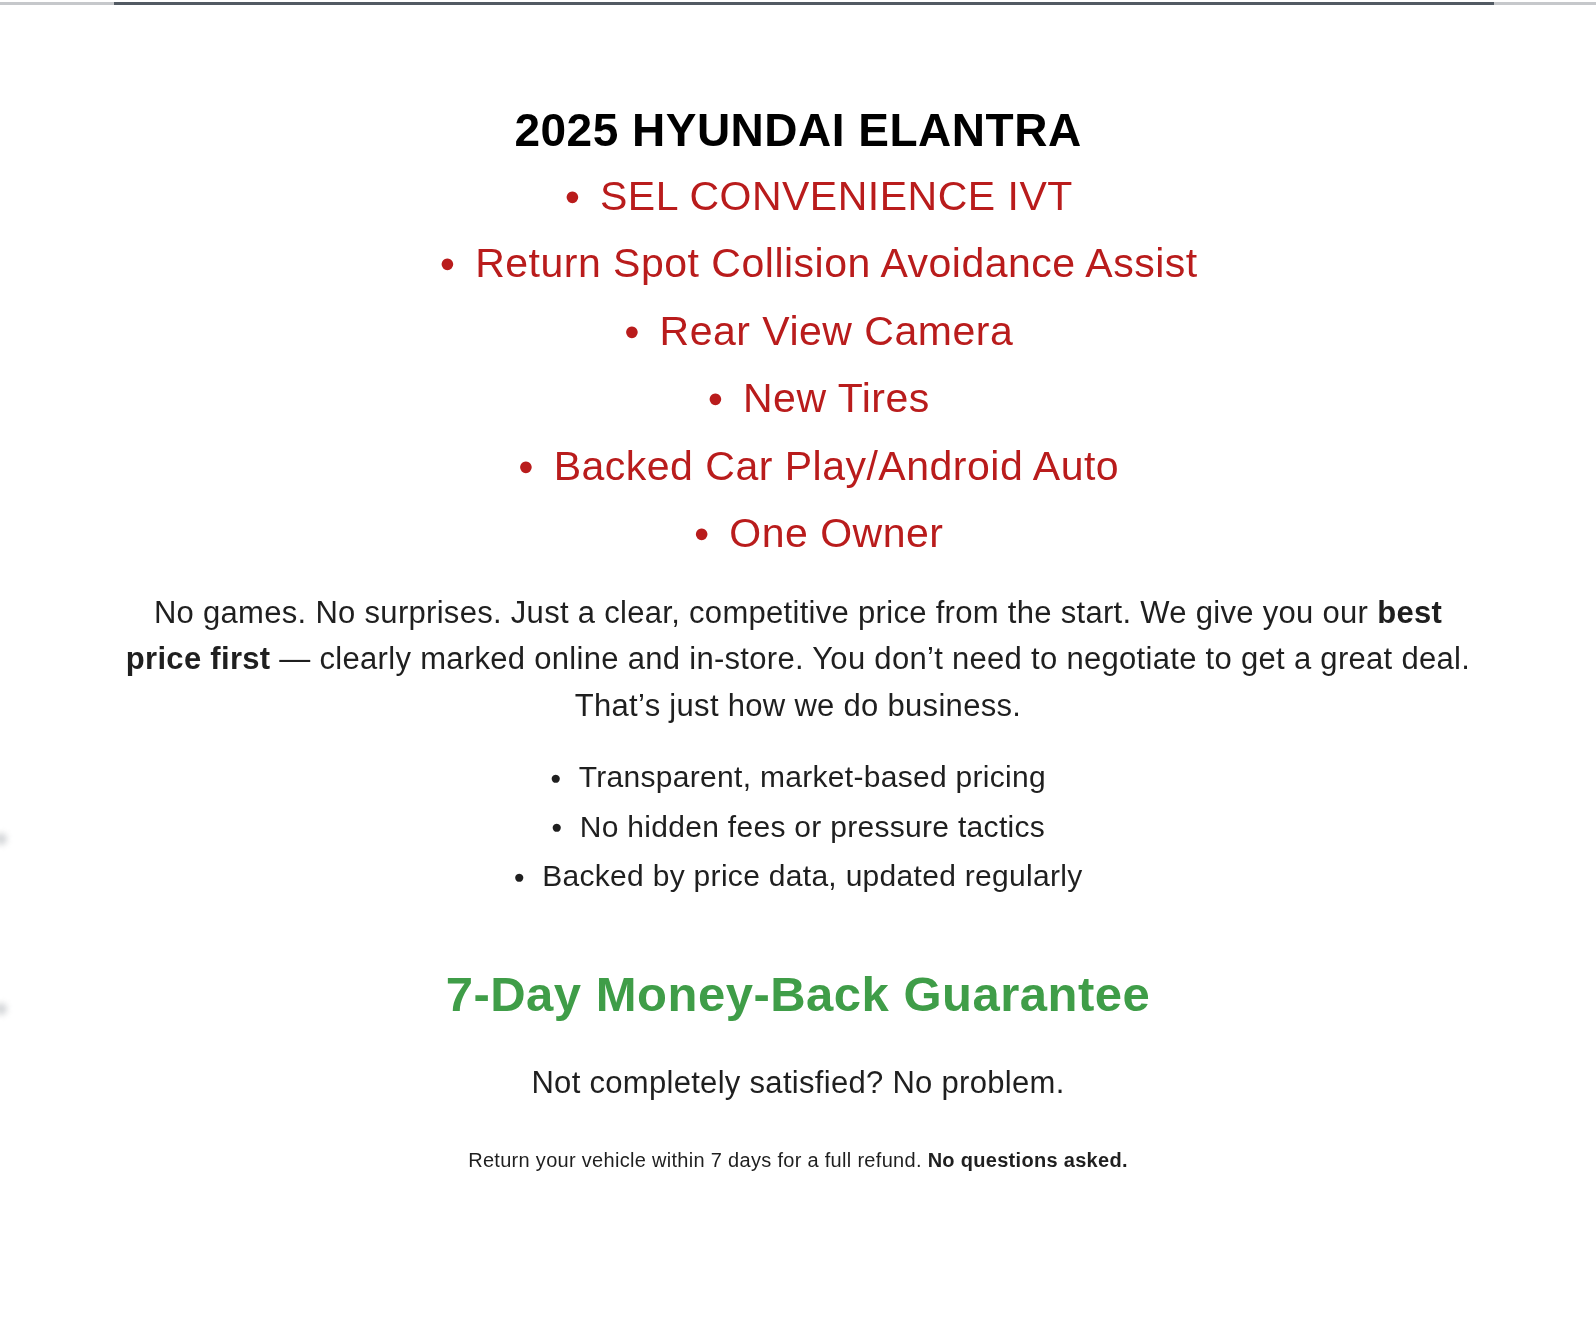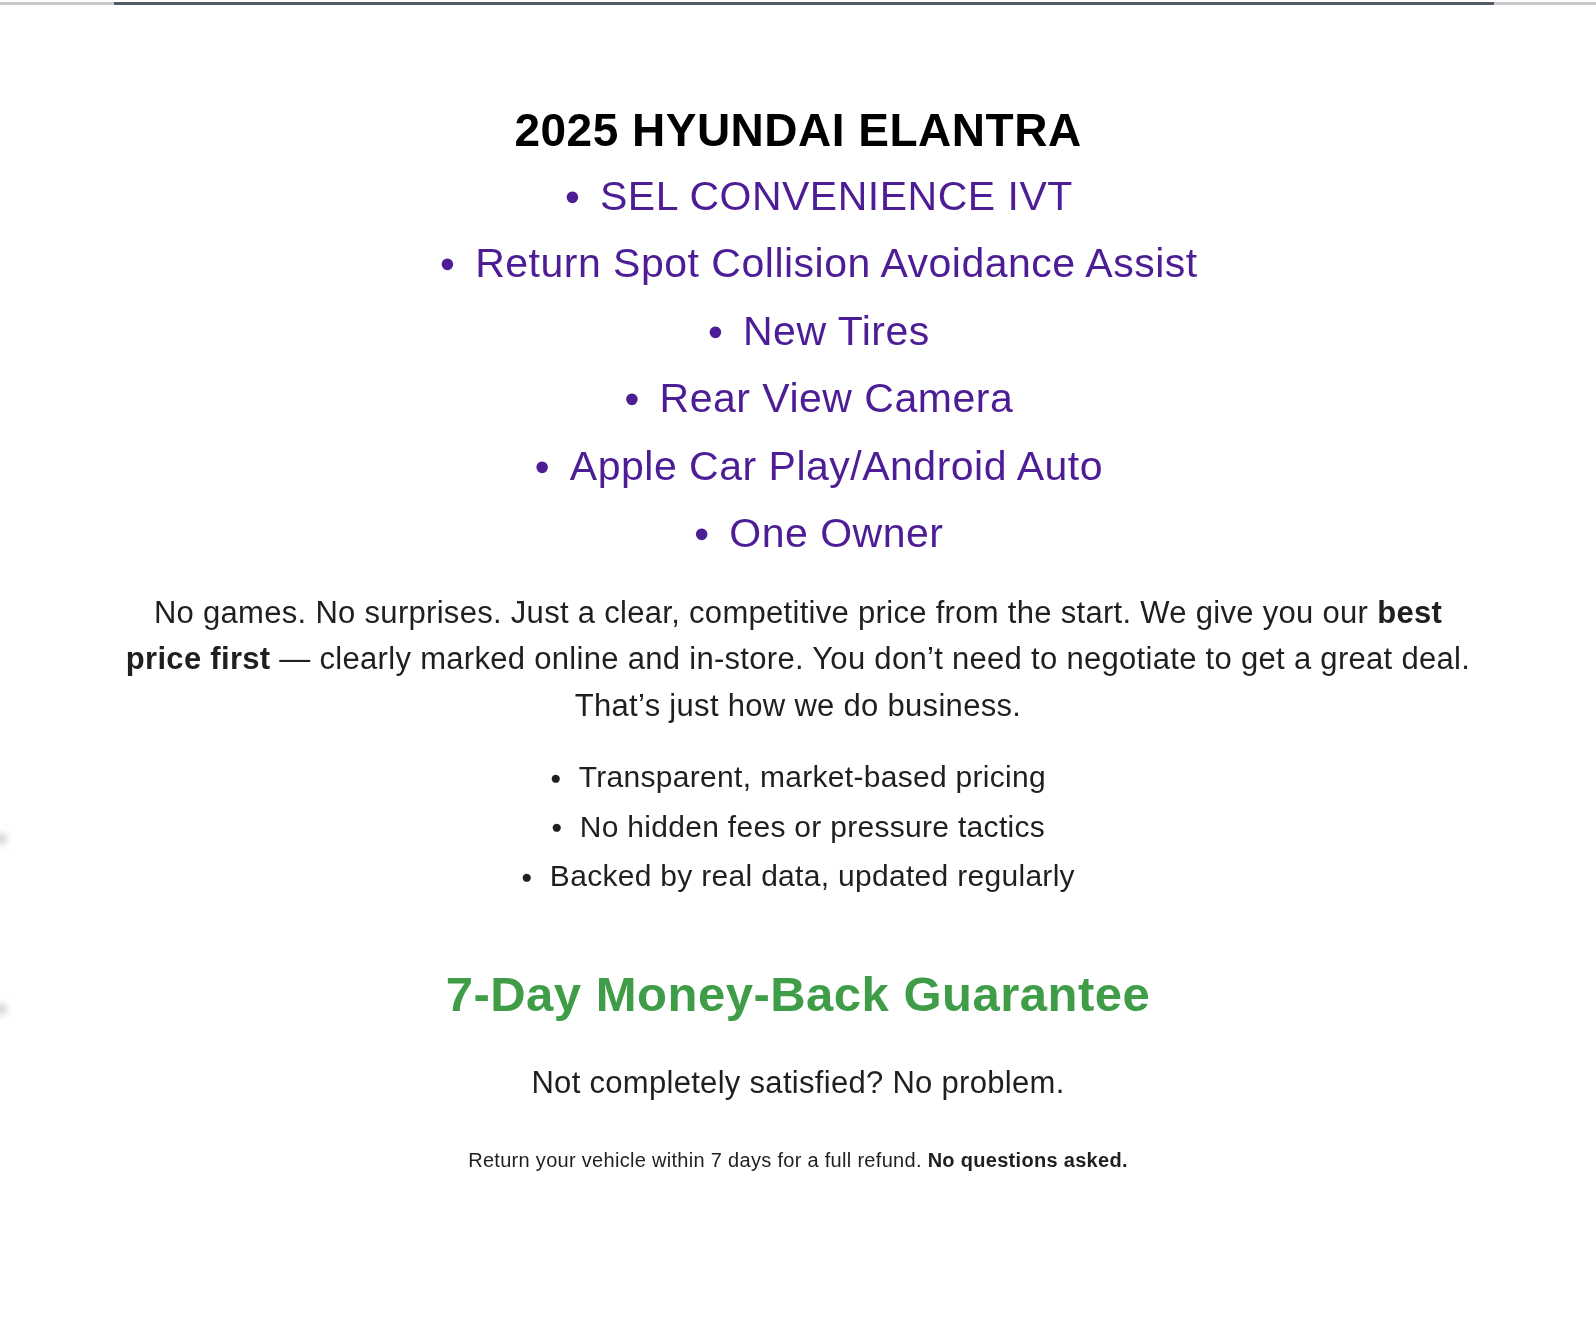--- a/index.html
+++ b/index.html
@@ -61,21 +61,21 @@
 
   .feature-list {
     list-style: none;
     margin: 6px 0 0 0;
     padding: 0;
   }
   .feature-list li {
     font-size: 41px;
     line-height: 64.5px;
     letter-spacing: 0.5px;
-    color: #4c1d95;
+    color: #b91c1c;
     margin-left: 41px;
   }
 
   .bullet {
     display: inline-block;
     vertical-align: middle;
     transform: translateY(-3px);
   }
   .feature-list .bullet {
     font-size: 27px;
@@ -138,33 +138,33 @@
 <div class="edge-fragment a"></div>
 <div class="edge-fragment b"></div>
 
 <div class="content">
 
   <div class="vehicle-title">2025 HYUNDAI ELANTRA</div>
 
   <ul class="feature-list">
     <li><span class="bullet">●</span><span>SEL CONVENIENCE IVT</span></li>
     <li><span class="bullet">●</span><span>Return Spot Collision Avoidance Assist</span></li>
+    <li><span class="bullet">●</span><span>Rear View Camera</span></li>
     <li><span class="bullet">●</span><span>New Tires</span></li>
-    <li><span class="bullet">●</span><span>Rear View Camera</span></li>
-    <li><span class="bullet">●</span><span>Apple Car Play/Android Auto</span></li>
+    <li><span class="bullet">●</span><span>Backed Car Play/Android Auto</span></li>
     <li><span class="bullet">●</span><span>One Owner</span></li>
   </ul>
 
 
   <p class="pricing-intro"><span>No games. No surprises. Just a clear, competitive price from the start. We give you our </span><b>best price first</b><span> — clearly marked online and in-store. You don’t need to negotiate to get a great deal. That’s just how we do business.</span></p>
 
   <ul class="pricing-points">
     <li><span class="bullet">●</span><span>Transparent, market-based pricing</span></li>
     <li><span class="bullet">●</span><span>No hidden fees or pressure tactics</span></li>
-    <li><span class="bullet">●</span><span>Backed by real data, updated regularly</span></li>
+    <li><span class="bullet">●</span><span>Backed by price data, updated regularly</span></li>
   </ul>
 
   <div class="section-heading guarantee">7-Day Money-Back Guarantee</div>
 
   <p class="satisfied-line">Not completely satisfied? No problem.</p>
 
   <p class="refund-line"><span>Return your vehicle within 7 days for a full refund. </span><b>No questions asked.</b></p>
 
 </div>
 

